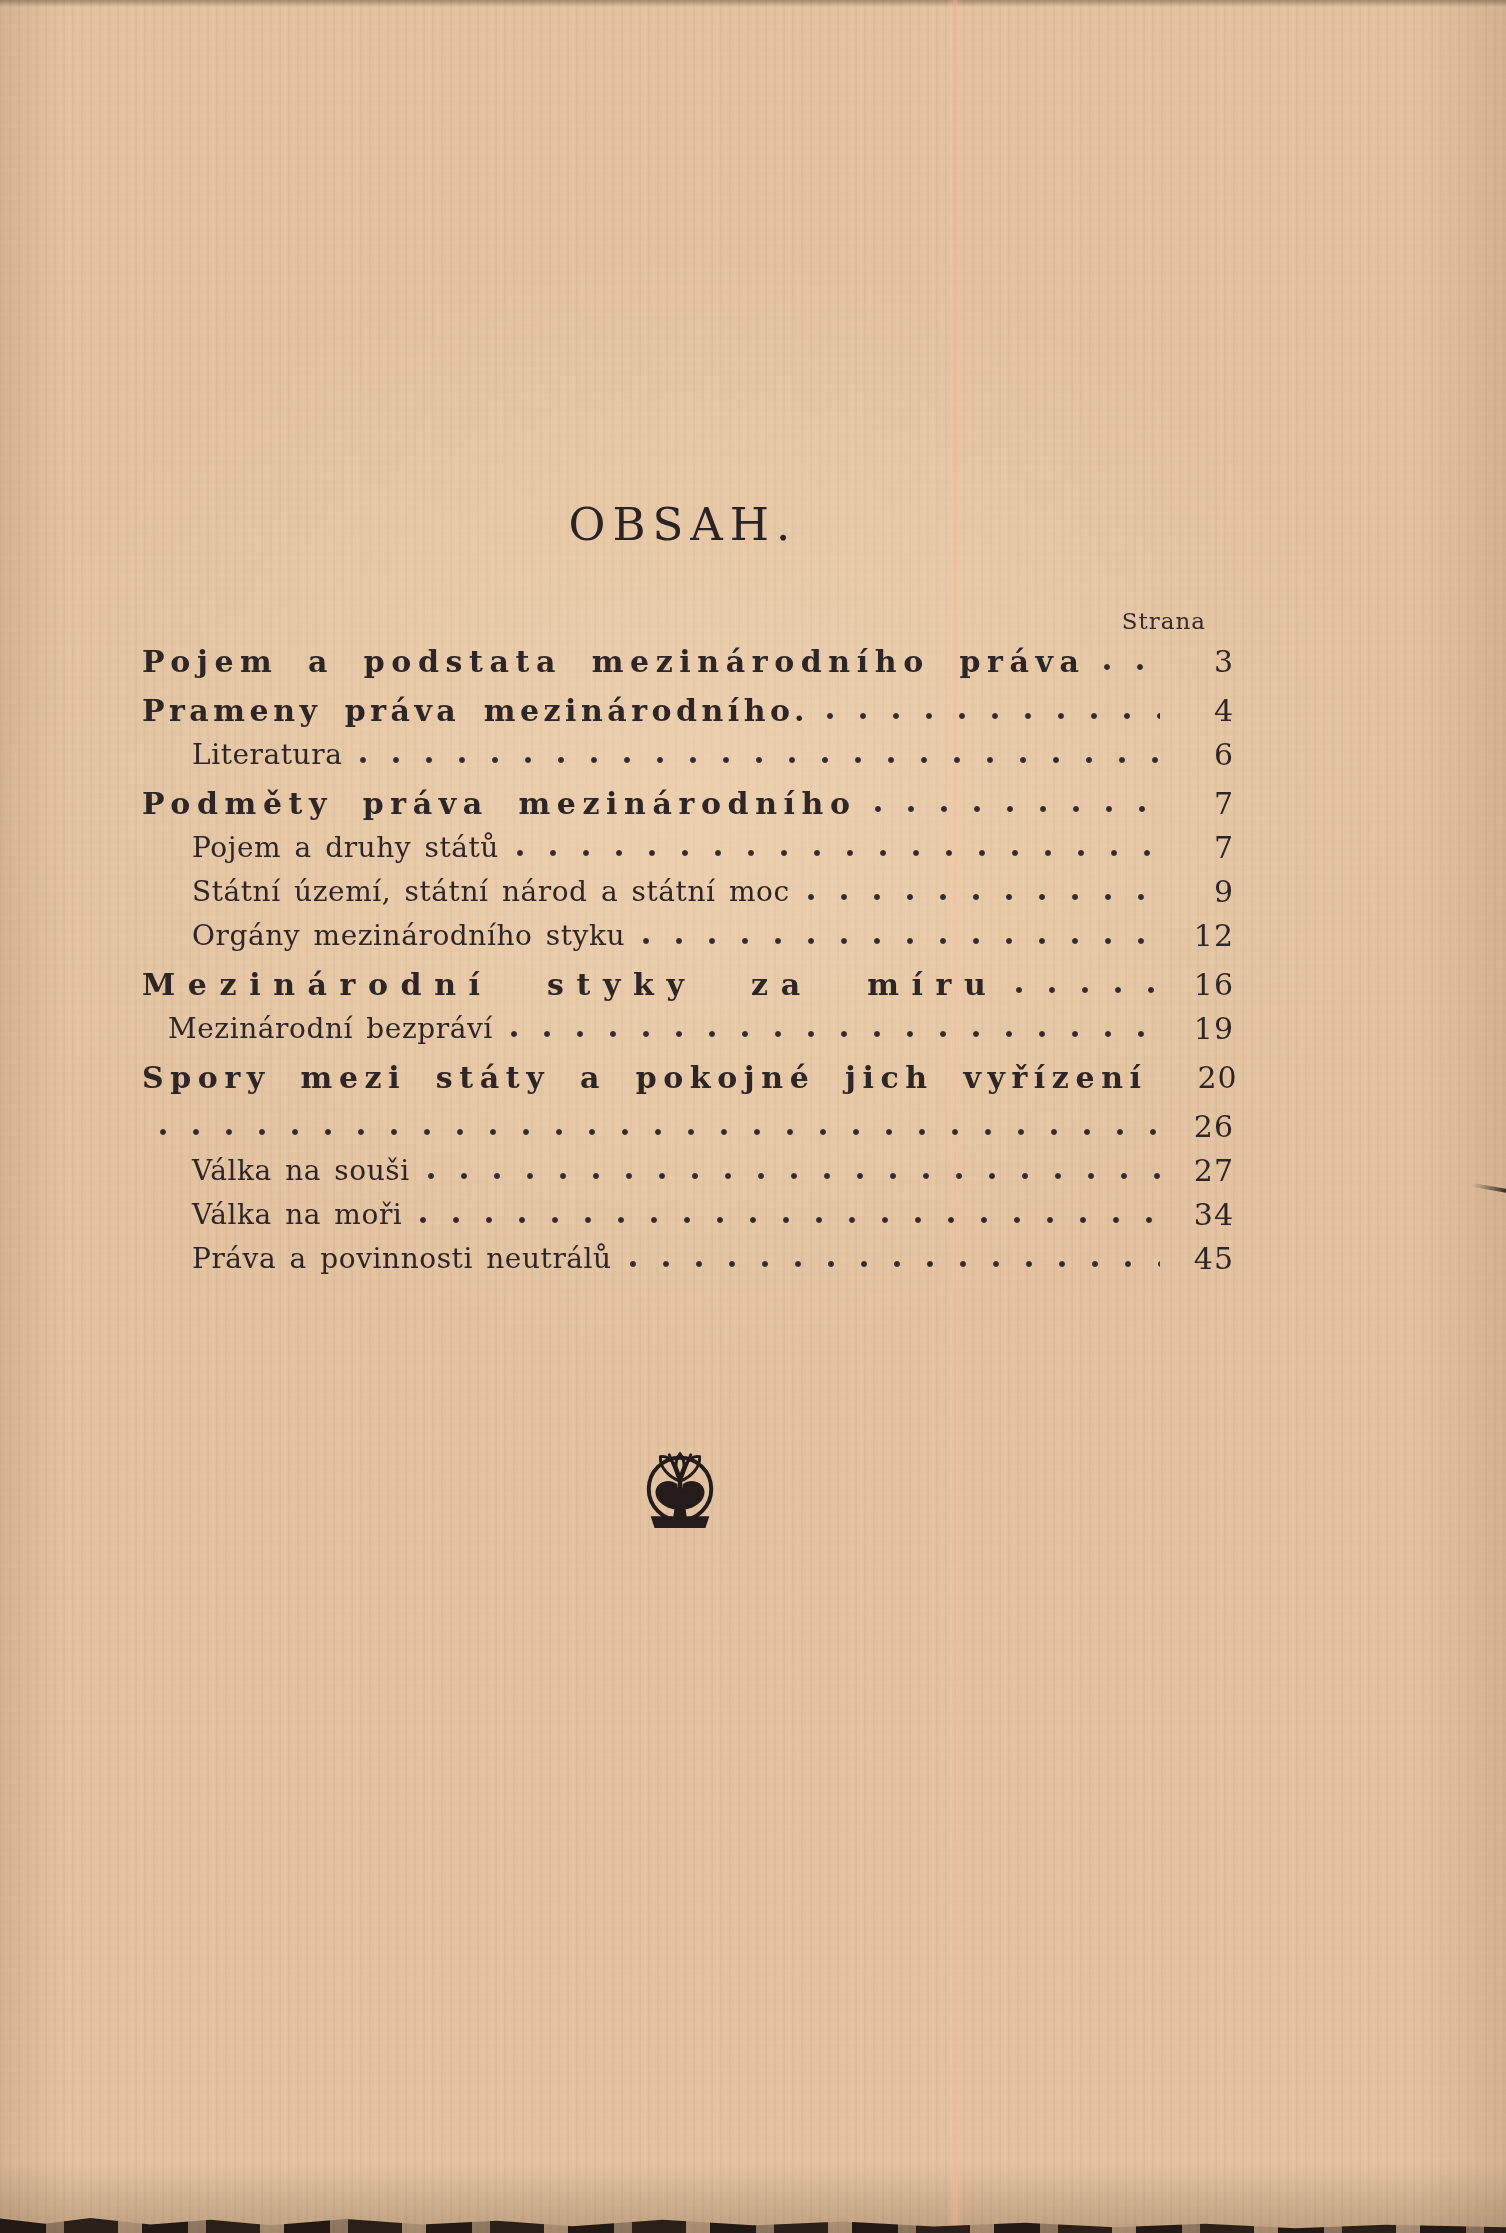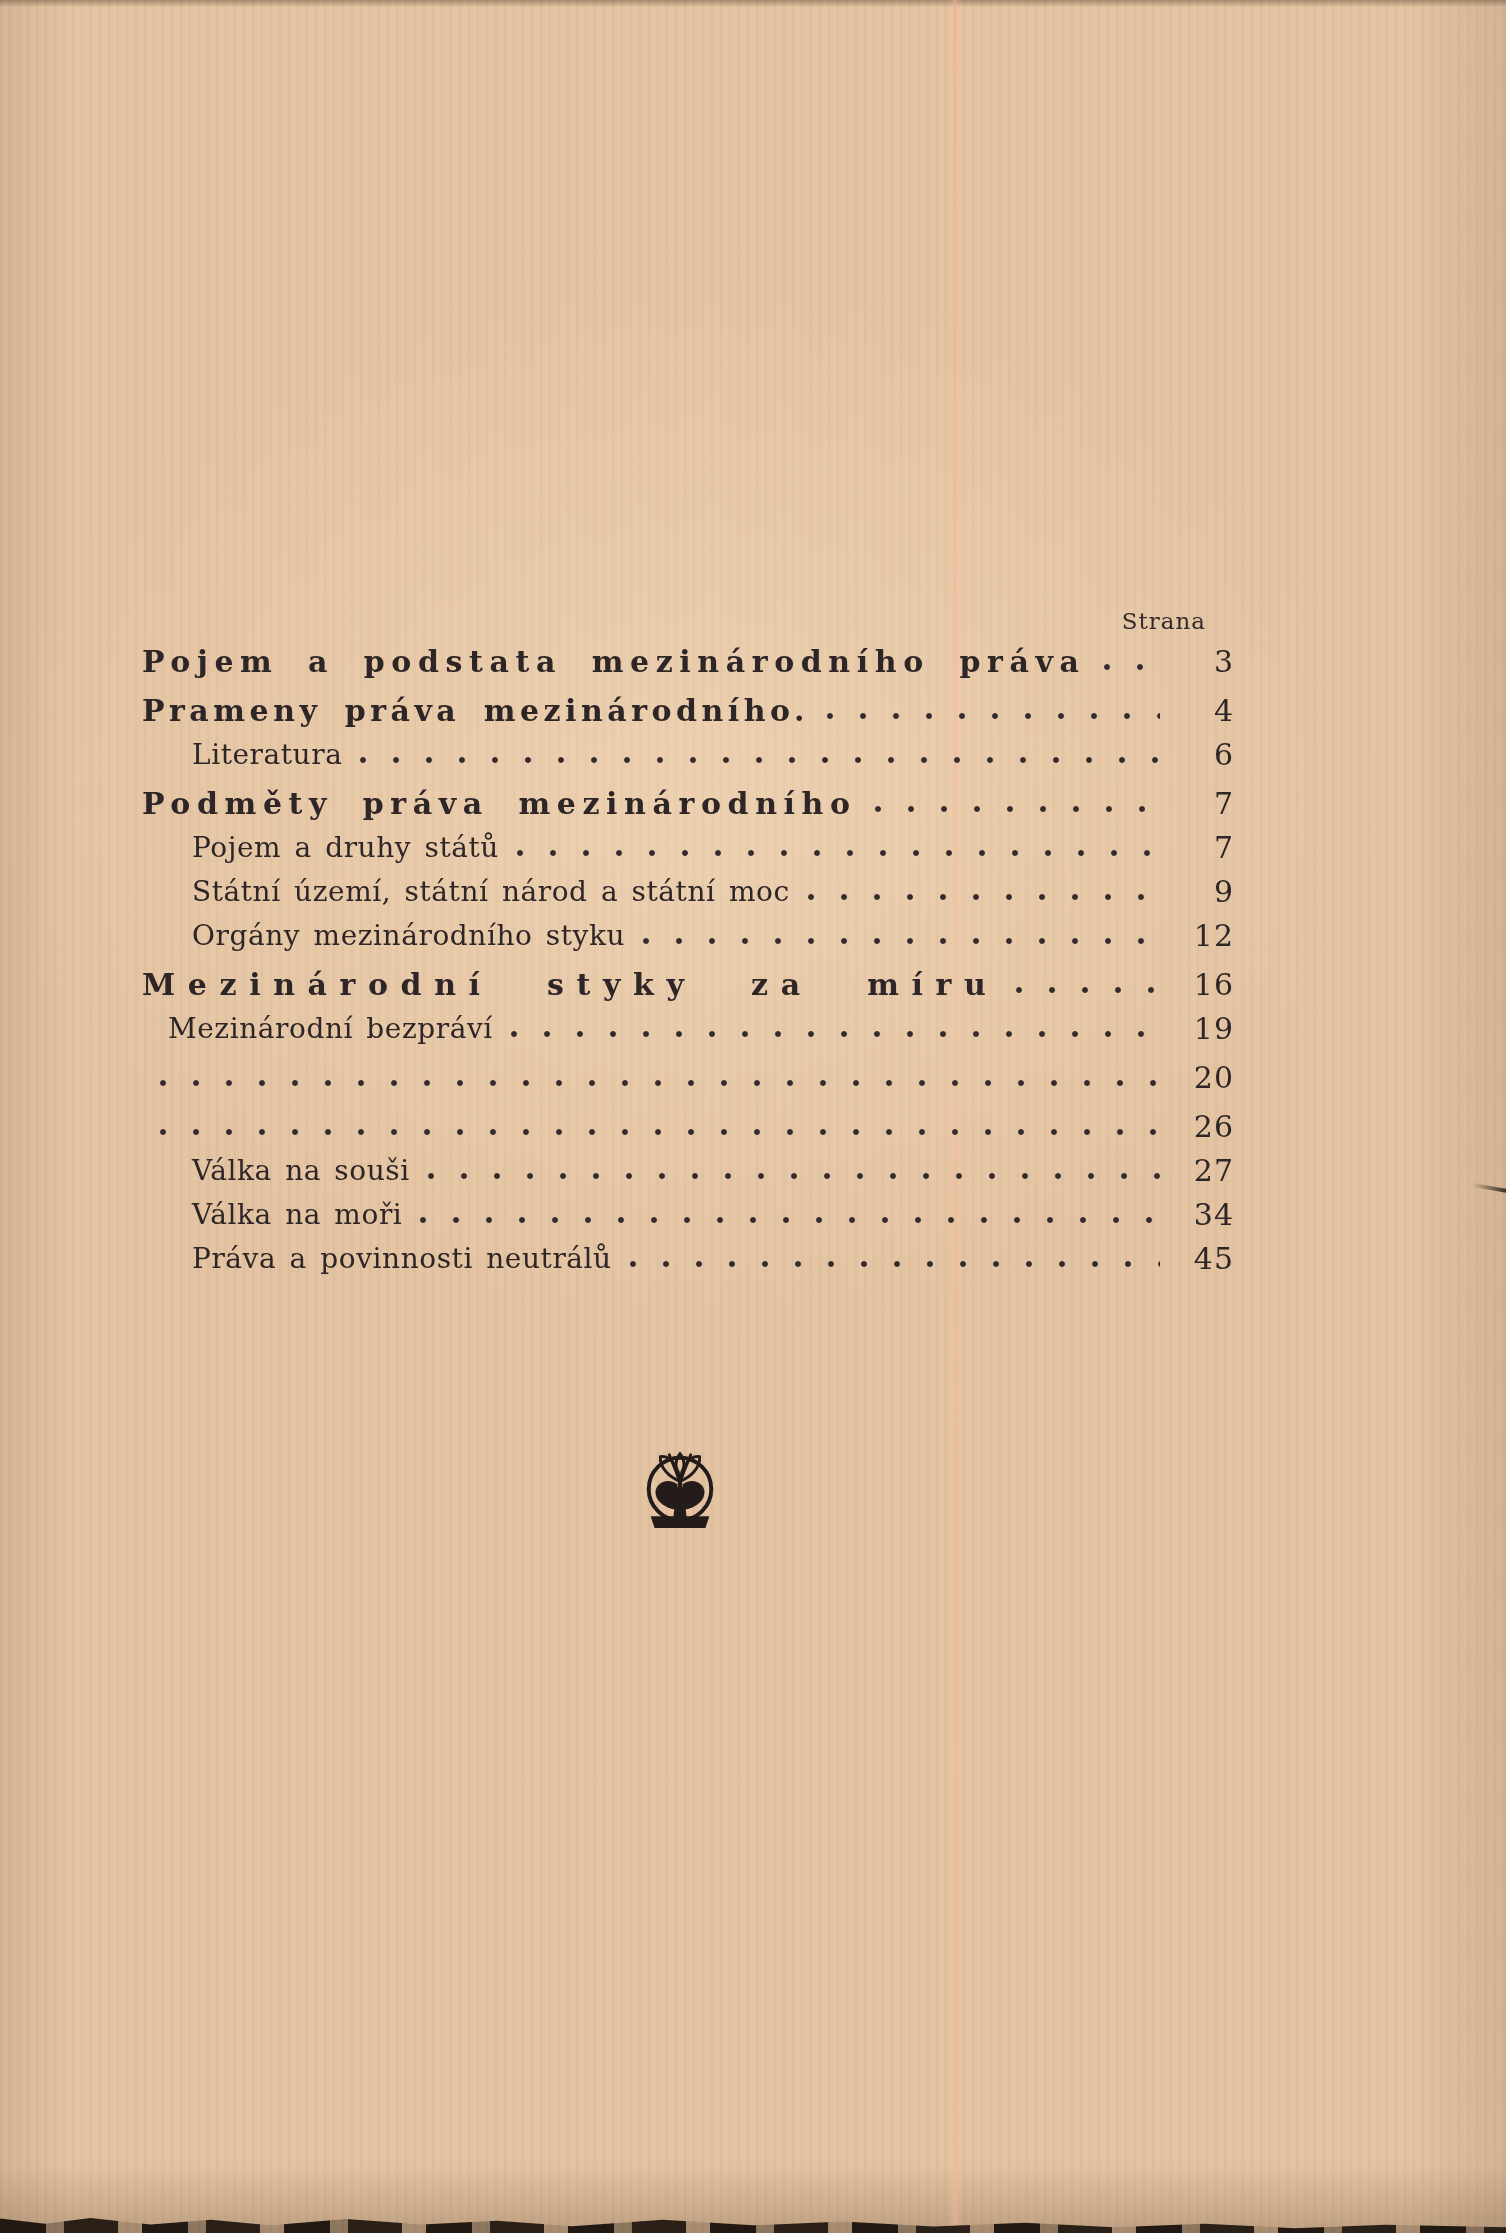--- a/index.html
+++ b/index.html
@@ -63,20 +63,21 @@
     background:linear-gradient(to left, rgba(38,27,21,0.9), rgba(38,27,21,0));
   }
 </style>
 </head>
 <body>
 
 <div class="page">
 
   <div class="fold-crease"></div>
 
+  <h1 class="title">OBSAH.</h1>
 
   <div class="strana">Strana</div>
 
   <div class="toc" id="toc">
   <div class="toc-row lvl-section trk-wide">
     <span class="toc-label">Pojem a podstata mezinárodního práva</span>
     <span class="leader"></span>
     <span class="toc-page">3</span>
   </div>
 
@@ -122,20 +123,21 @@
     <span class="toc-page">16</span>
   </div>
 
   <div class="toc-row lvl-subsection ind-half">
     <span class="toc-label">Mezinárodní bezpráví</span>
     <span class="leader"></span>
     <span class="toc-page">19</span>
   </div>
 
   <div class="toc-row lvl-section trk-wide section-gap">
+    <span class="toc-label">Spory mezi státy a pokojné jich vyřízení</span>
     <span class="leader"></span>
     <span class="toc-page">20</span>
   </div>
 
   <div class="toc-row lvl-section section-gap">
     <span class="leader"></span>
     <span class="toc-page">26</span>
   </div>
 
   <div class="toc-row lvl-subsection">

